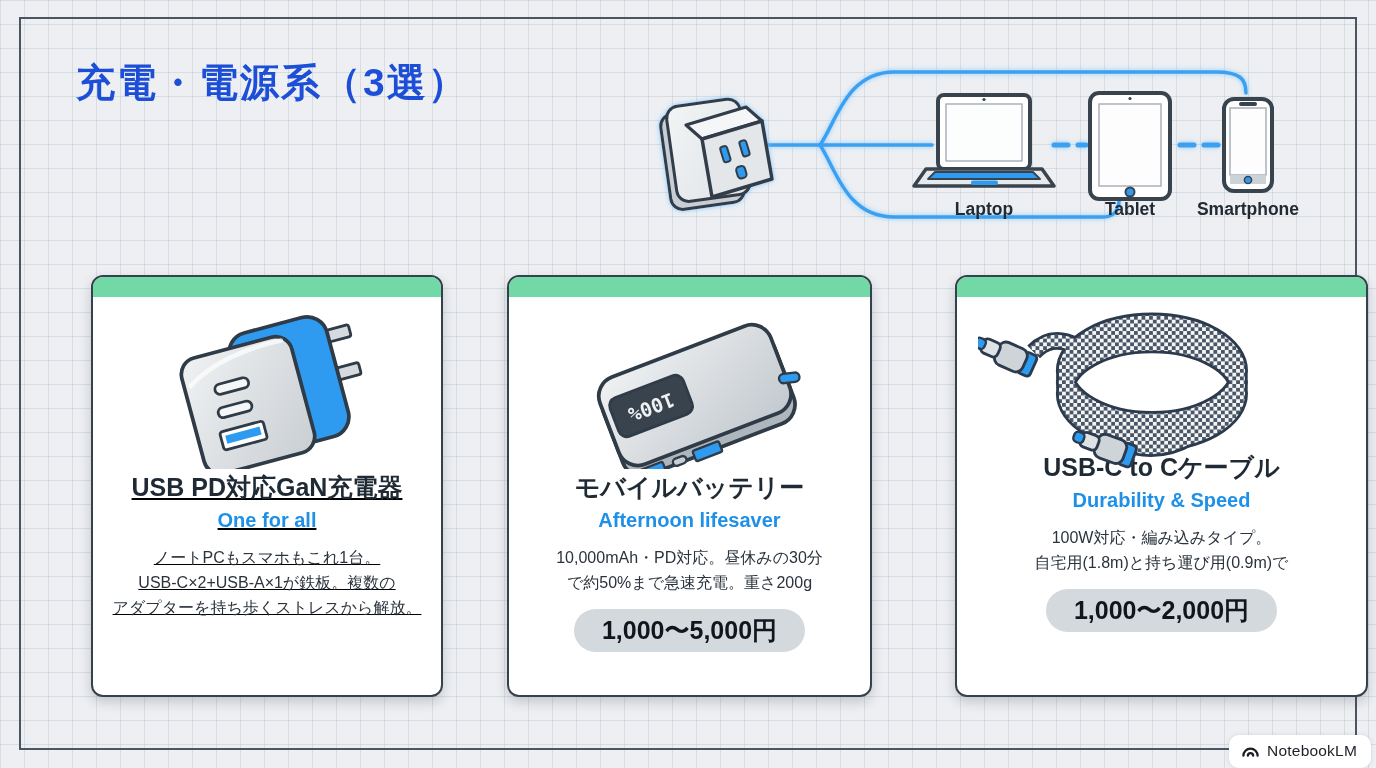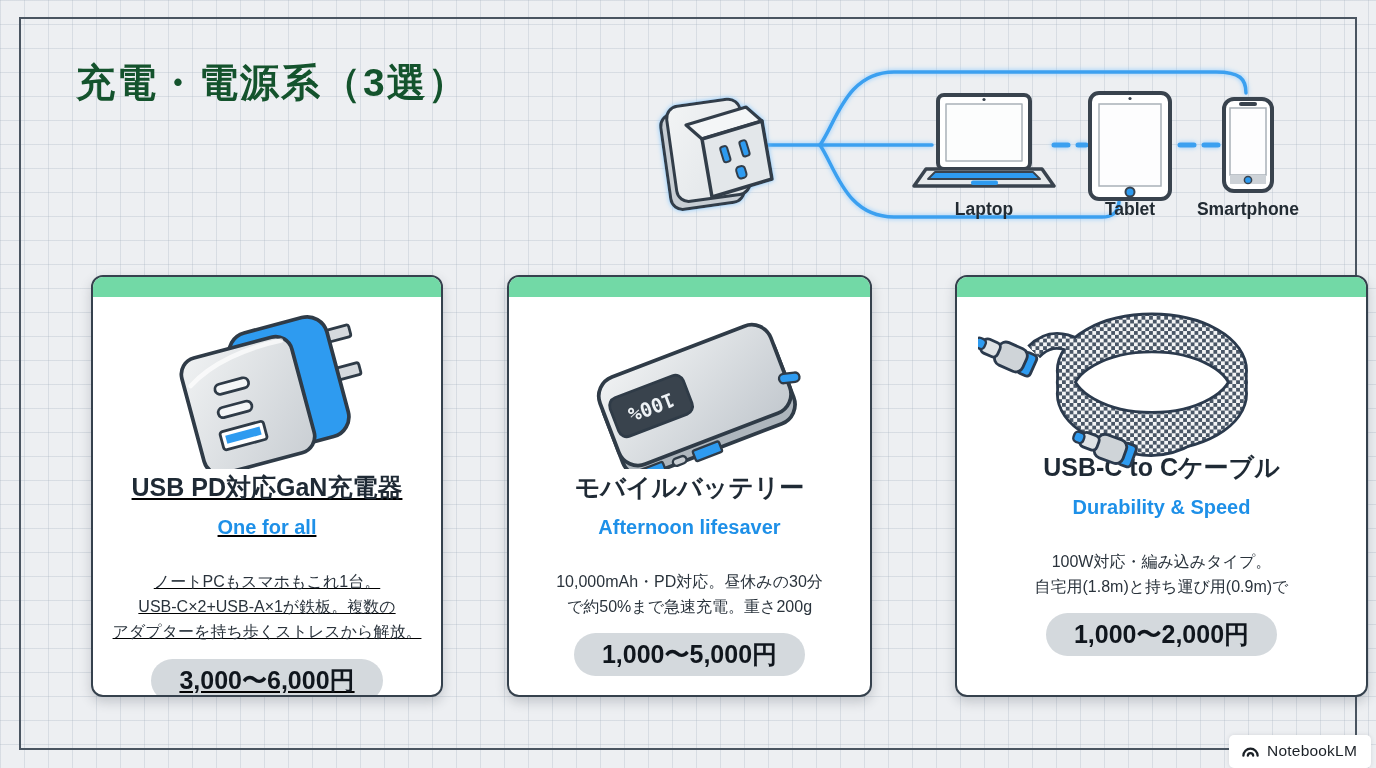--- a/index.html
+++ b/index.html
@@ -12,48 +12,48 @@
       linear-gradient(90deg, rgba(168,178,192,.30) 1px, transparent 1px);
     background-size:24px 24px;
     position:relative;
   }
   .frame {
     position:absolute; left:19px; top:17px; width:1338px; height:733px;
     border:2px solid #4a5561; pointer-events:none;
   }
   .page-title {
     position:absolute; left:76px; top:56px;
-    font-size:39px; font-weight:800; color:#14532d; letter-spacing:2px;
+    font-size:39px; font-weight:800; color:#1d4ed8; letter-spacing:2px;
   }
   .diagram { position:absolute; left:650px; top:45px; width:680px; height:195px; }
   .diagram svg { width:100%; height:100%; display:block; }
 
   .card {
     position:absolute; top:275px; height:422px;
     background:#ffffff; border:2.5px solid #35414d; border-radius:12px;
     box-shadow:0 5px 12px rgba(45,55,68,.22);
     overflow:hidden; display:flex; flex-direction:column; align-items:center;
   }
   .card1 { left:91px;  width:352px;text-decoration:underline; }
   .card2 { left:507px; width:365px; }
   .card3 { left:955px; width:413px; }
   .card-header { width:100%; height:20px; background:#72d9a6; flex:none; }
   .card-illu { width:100%; height:176px; display:flex; align-items:center; justify-content:center; flex:none; }
   .card-title { font-size:25px; font-weight:800; color:#1f2a35; text-align:center; line-height:1.15; }
-  .card-subtitle { margin-top:14px; font-size:20px; font-weight:700; color:#1e90e8; text-align:center; }
-  .card-desc { margin-top:30px; text-align:center; }
+  .card-subtitle { margin-top:7px; font-size:20px; font-weight:700; color:#1e90e8; text-align:center; }
+  .card-desc { margin-top:13px; text-align:center; }
   .card-desc div { font-size:16px; line-height:1.58; font-weight:500; color:#2a333c; white-space:nowrap; }
   .price-pill {
     margin-top:14px; background:#d4d9dd; border-radius:24px;
     padding:5px 28px; font-size:25px; font-weight:800; color:#10161d;
   }
 
   .brand-badge {
     position:absolute; right:5px; bottom:0;
-    background:#ffffff; border-radius:5px;
+    background:#ffffff; border-radius:10px;
     padding:6px 14px 8px 12px;
     display:flex; align-items:center; gap:7px;
     box-shadow:0 0 4px rgba(60,70,80,.15);
   }
   .brand-badge span { font-size:15.5px; font-weight:500; color:#1b2026; letter-spacing:.2px; }
 </style>
 </head>
 <body>
 
 <div class="frame"></div>
@@ -148,21 +148,20 @@
       </g>
     </svg>
   </div>
   <div class="card-title">USB PD対応GaN充電器</div>
   <div class="card-subtitle">One for all</div>
   <div class="card-desc">
     <div>ノートPCもスマホもこれ1台。</div>
     <div>USB-C×2+USB-A×1が鉄板。複数の</div>
     <div>アダプターを持ち歩くストレスから解放。</div>
   </div>
-  <div class="price-pill">3,000〜6,000円</div>
 </div>
 
 <div class="card card2">
   <div class="card-header"></div>
   <div class="card-illu">
     <svg width="290" height="168" viewBox="0 0 290 180">
       <defs>
         <linearGradient id="pbG" x1="0" y1="0" x2="1" y2="1">
           <stop offset="0" stop-color="#f0f2f3"></stop>
             <stop offset="1" stop-color="#c2c8ce"></stop>

